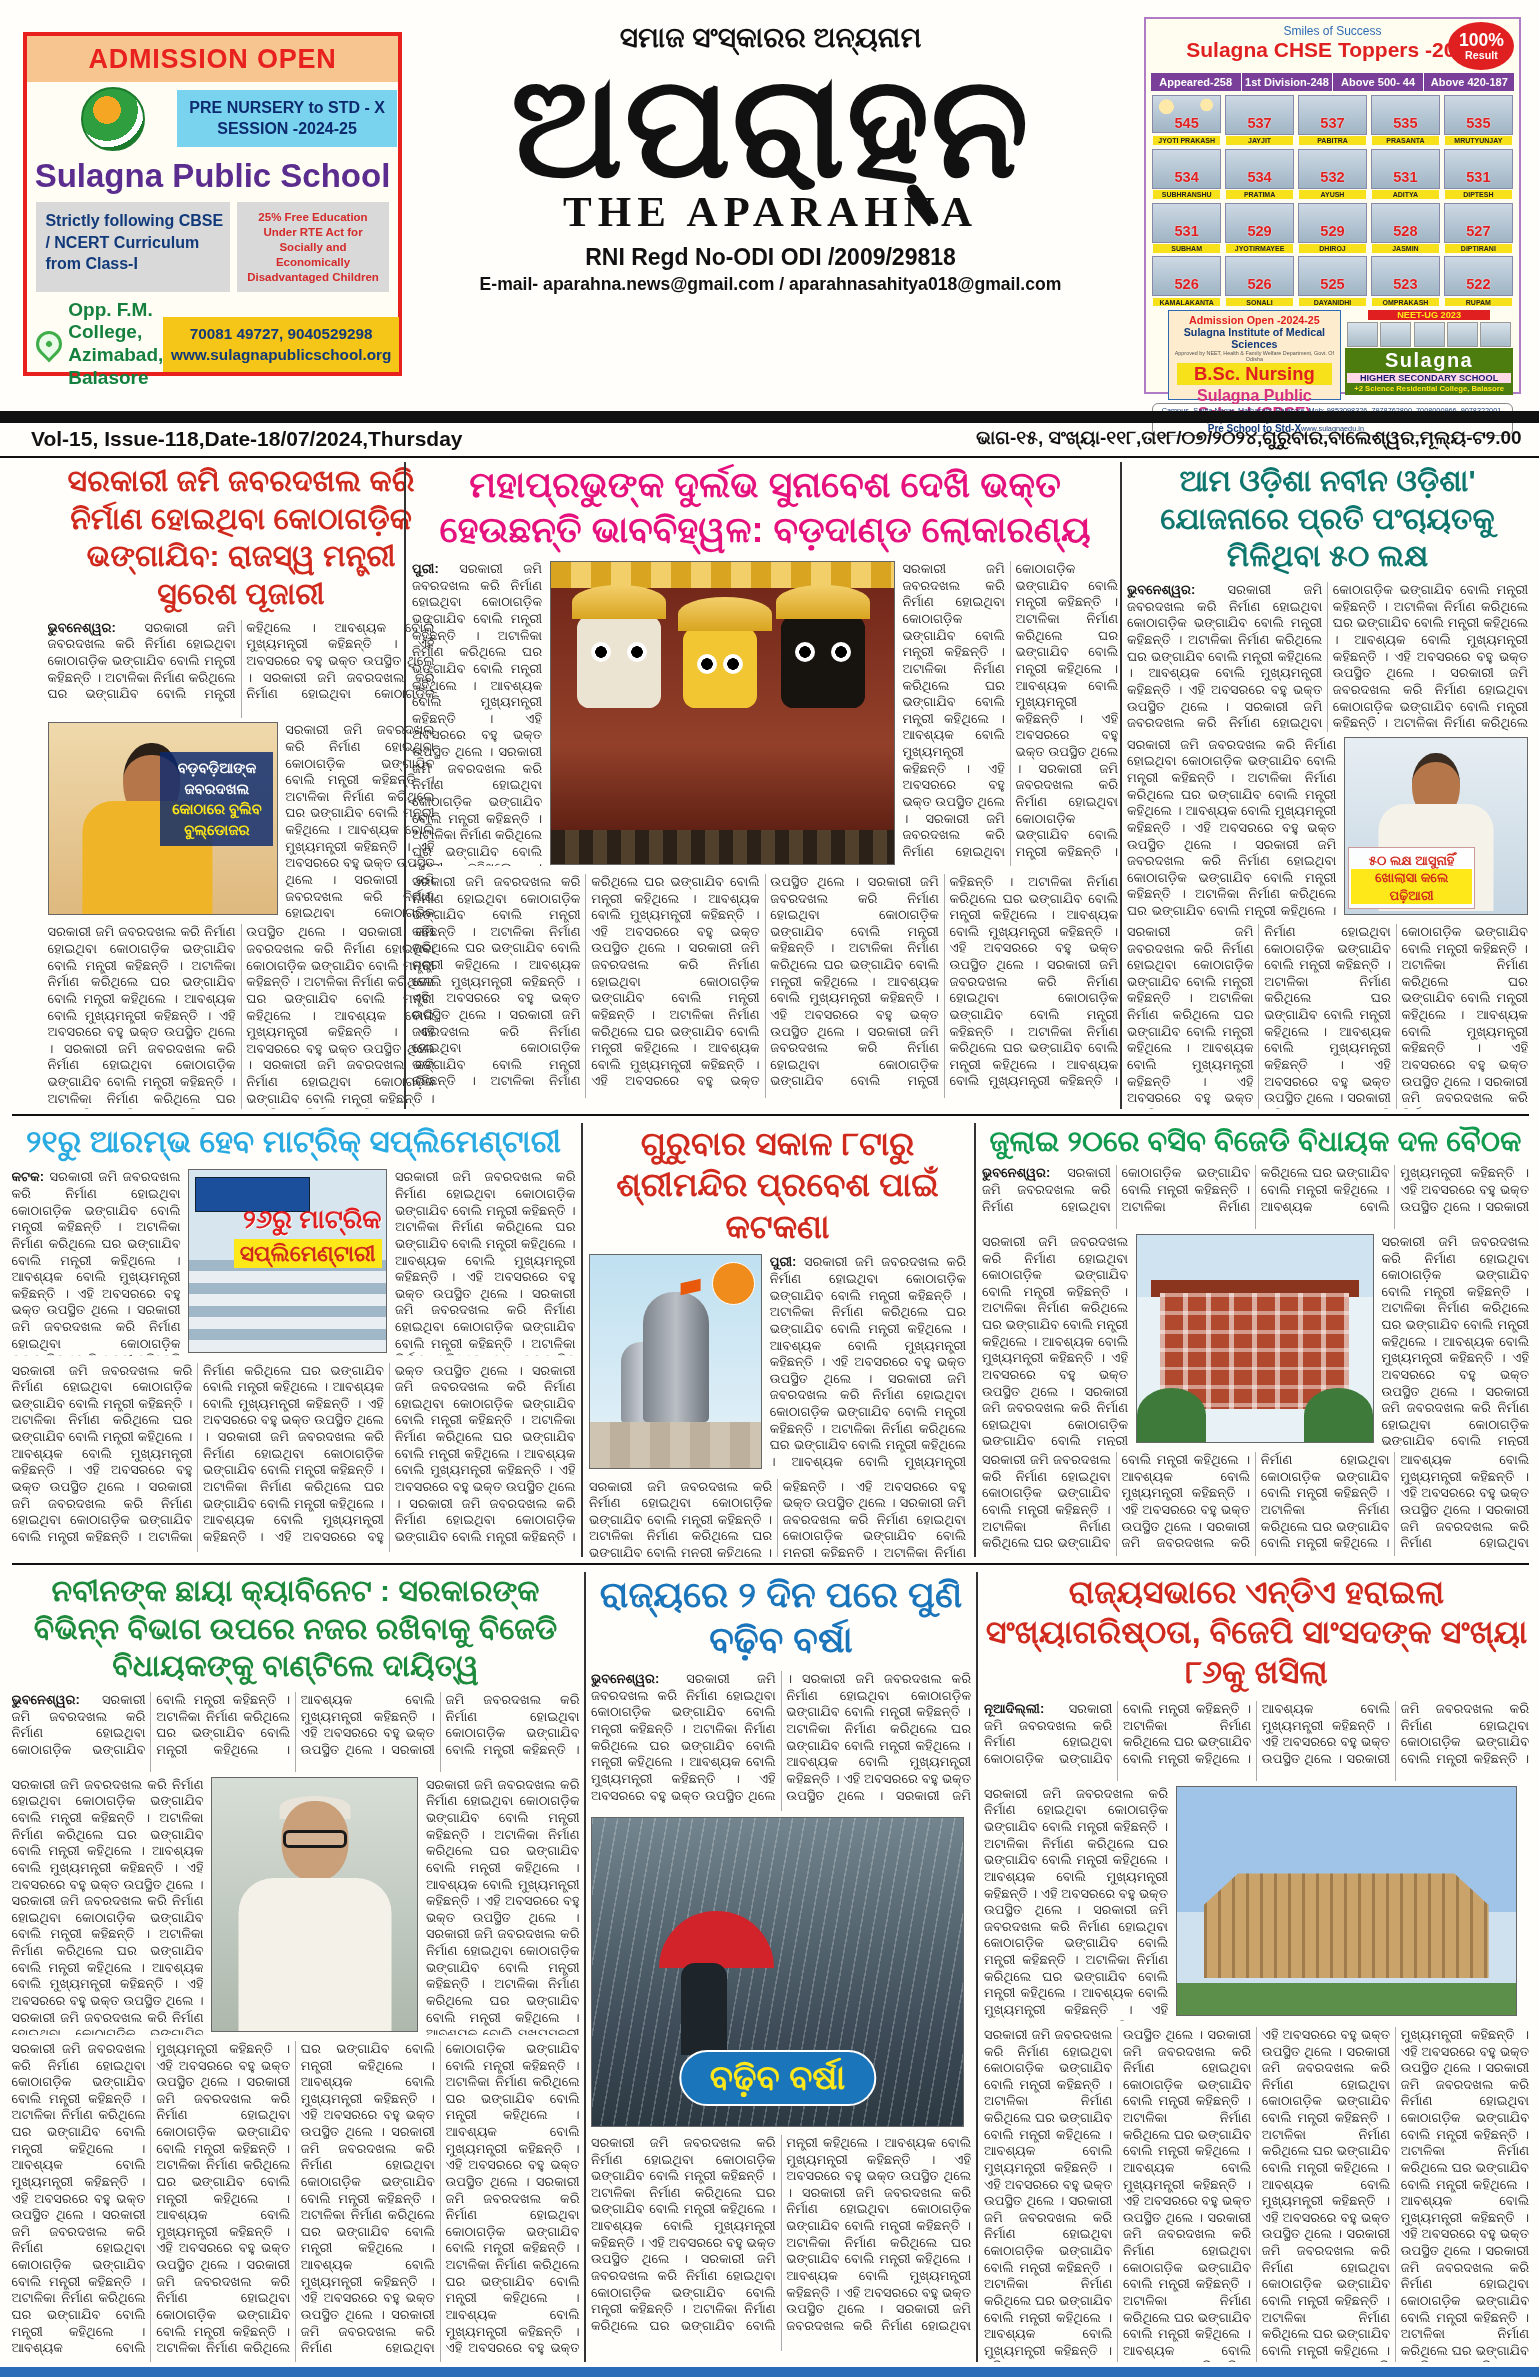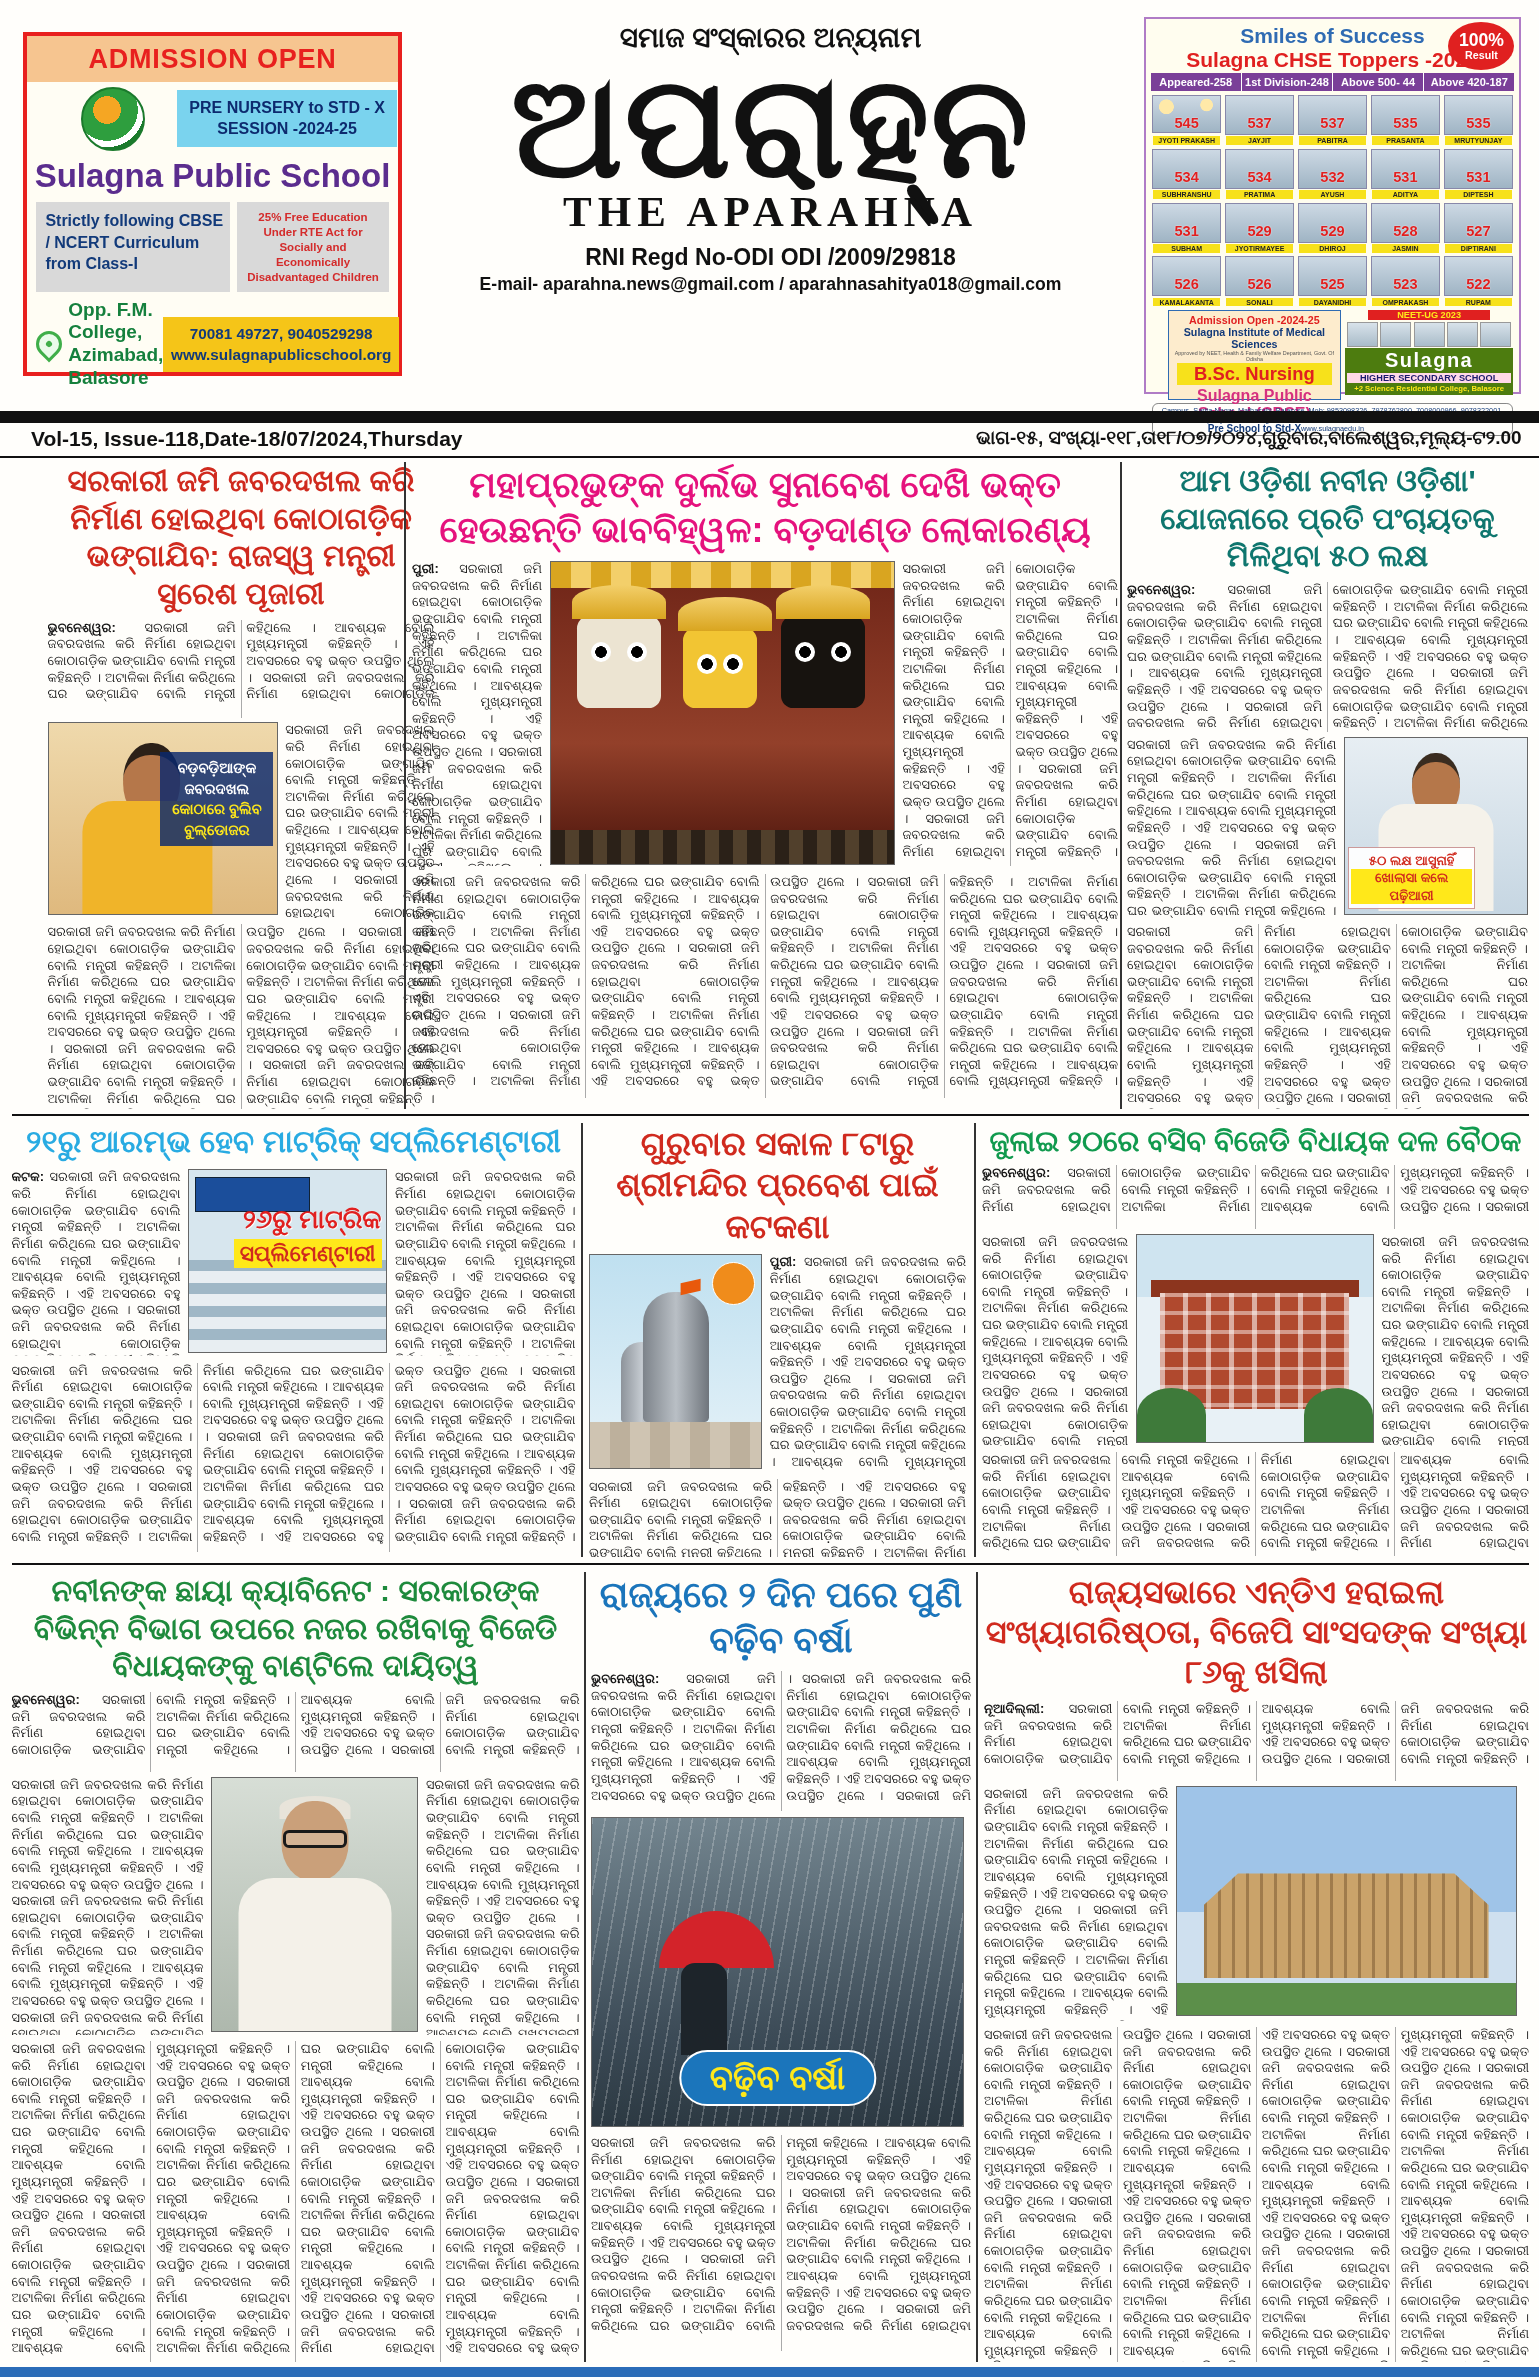--- a/index.html
+++ b/index.html
@@ -24,21 +24,21 @@
   
   .masthead{position:absolute;left:414px;top:21.5px;width:713px;text-align:center;color:#111;}
   .mh-tagline{font-weight:bold;font-size:28px;}
   .mh-title{font-weight:bold;font-size:142px;line-height:1.0;letter-spacing:1.5px;margin-top:1.5px;}
   .mh-en{font-family:"Liberation Serif",serif;font-weight:bold;font-size:43px;letter-spacing:6.1px;margin-top:-10.7px;}
   .mh-rni{font-weight:bold;font-size:23px;margin-top:7.7px;}
   .mh-mail{font-weight:bold;font-size:17.6px;margin-top:3.1px;}
   
   .ad-right{position:absolute;left:1144px;top:17px;width:377px;height:377px;background:#fffdef;border:2.3px solid #b07cc6;}
   .ar-head{position:relative;text-align:center;padding-top:4.6px;height:48px;}
-  .ar-t1{color:#2f6bb3;font-weight:bold;font-size:21px;}
+  .ar-t1{color:#2f6bb3;font-weight:normal;font-size:12px;}
   .ar-t2{color:#e02020;font-weight:bold;font-size:21px;margin-top:0px;}
   .ar-badge{position:absolute;right:4.6px;top:3.1px;width:66px;height:48px;background:#e02020;border-radius:50%;color:#fff;font-weight:bold;display:flex;flex-direction:column;align-items:center;justify-content:center;line-height:1;}
   .ar-badge .b1{font-size:17.6px;}.ar-badge .b2{font-size:10.7px;}
   .ar-stats{display:flex;background:#7a3f98;color:#fff;font-weight:bold;font-size:11px;margin:1.5px 4.6px;text-align:center;}
   .ar-stats span{flex:1;padding:3.1px 0;border-right:1.5px solid #fff;}
   .ar-stats span:last-child{border-right:none;}
   .ar-grid{display:grid;grid-template-columns:repeat(5,1fr);gap:3.8px;margin:3.8px 6.1px;}
   .topper{position:relative;height:50px;}
   .tphoto{height:38px;background:linear-gradient(#cdd9e4,#9fb4c4);border:0.8px solid #88a;}
   .topper.star .tphoto{background:radial-gradient(circle at 20% 30%,#ffe9a8 0 12%,transparent 13%),radial-gradient(circle at 80% 25%,#ffe9a8 0 10%,transparent 11%),linear-gradient(#cdd9e4,#9fb4c4);}

